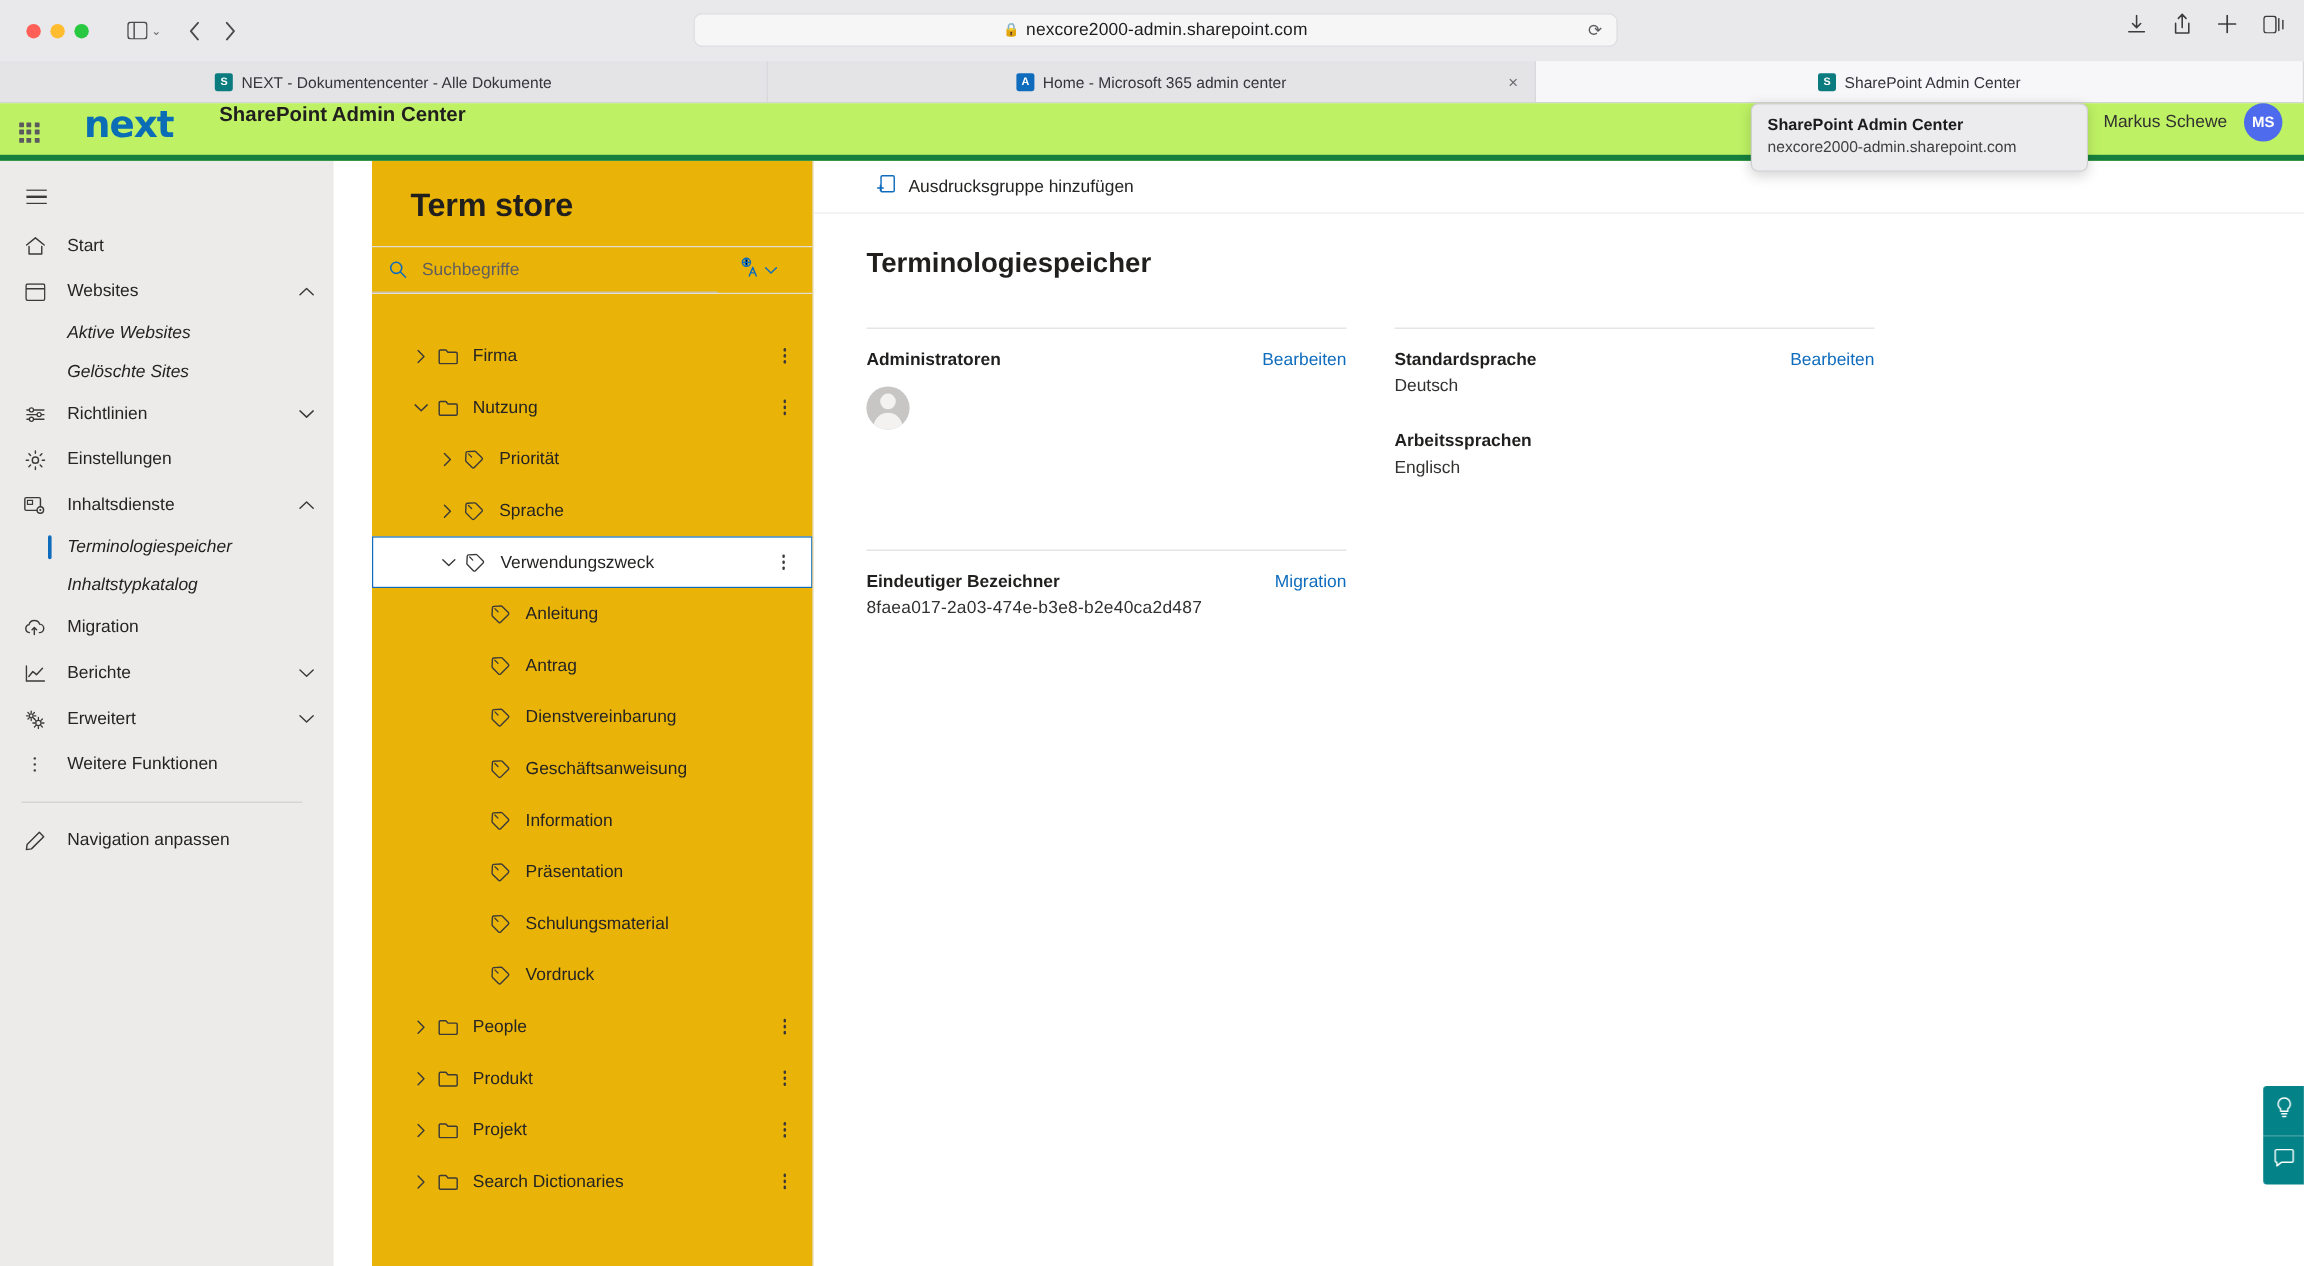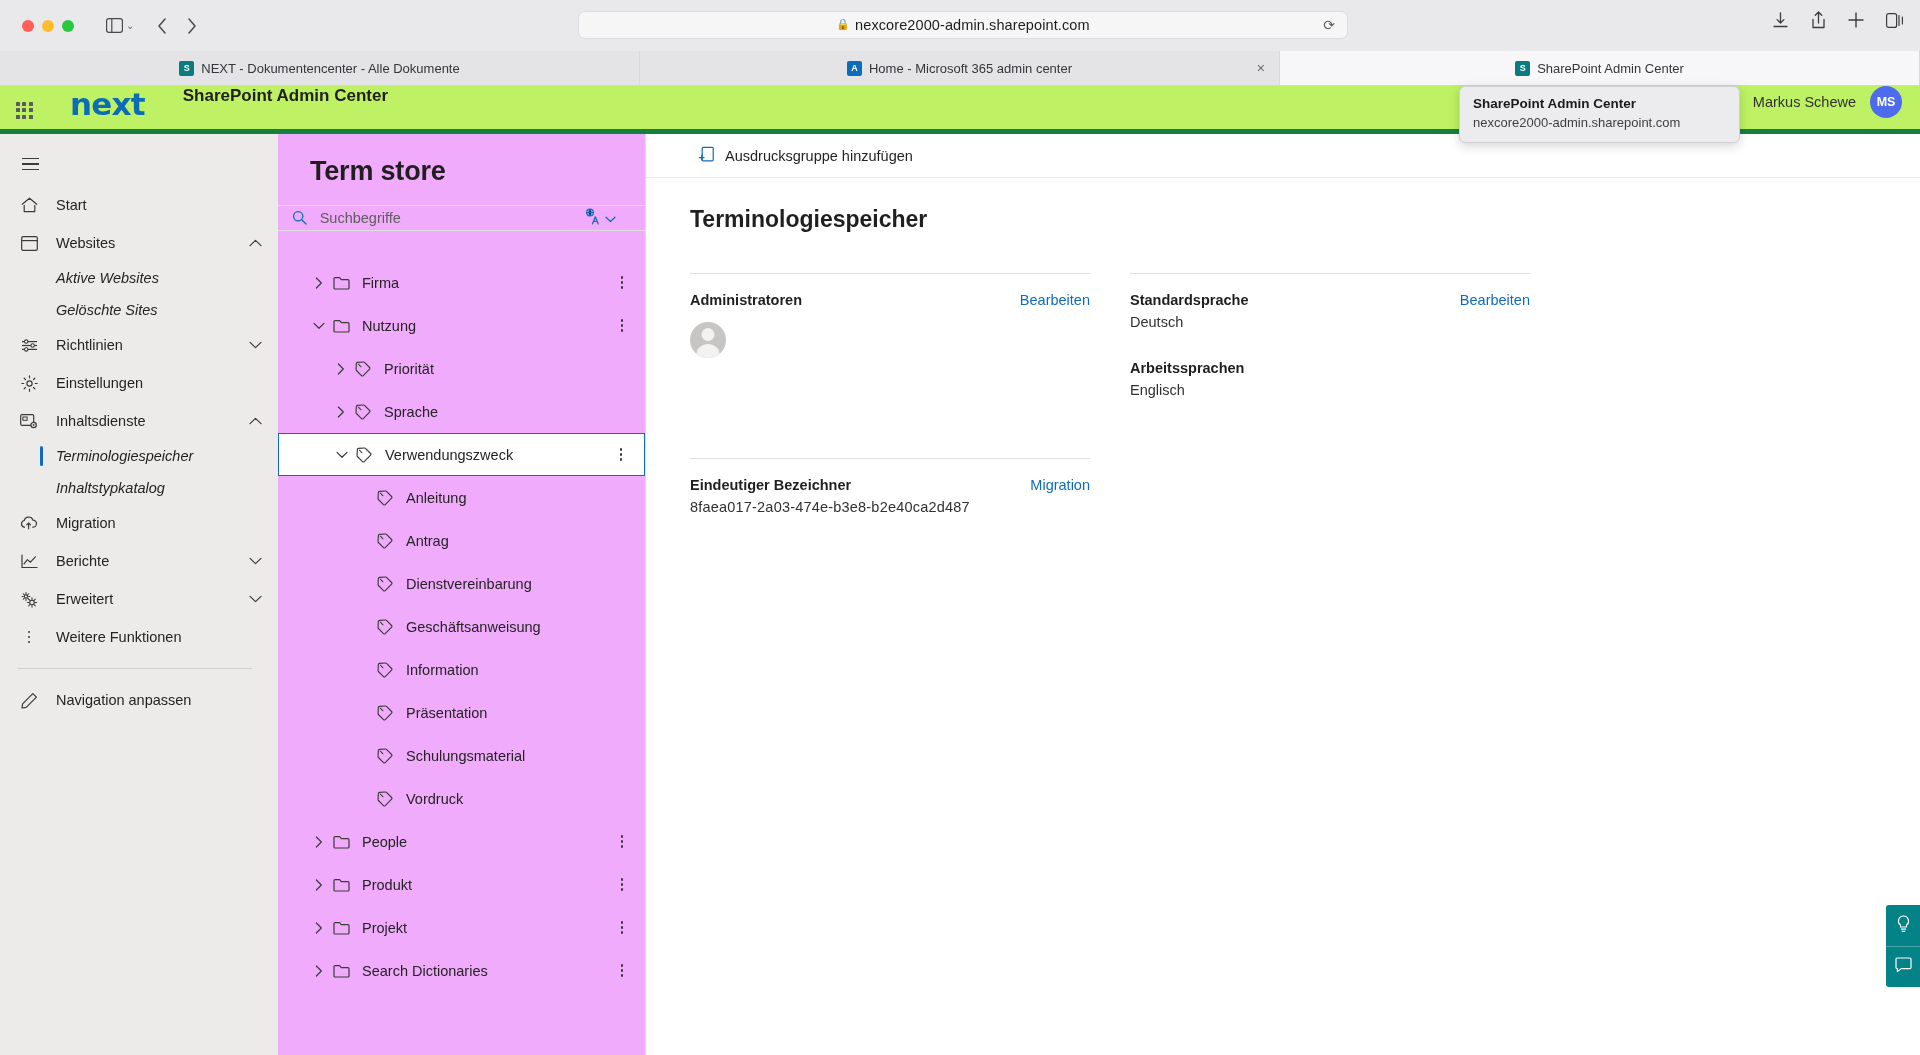--- a/index.html
+++ b/index.html
@@ -223,36 +223,37 @@
     border-radius: 2px;
   }
   .nav-divider {
     height: 1px; background: #d2d0ce;
     margin: 12px 26px 12px 18px;
   }
 
   
   .ts-pane {
     width: 368px; flex: 0 0 368px;
-    background: #f0abfc;
+    background: #eab308;
     border-right: 1px solid #e1dfdd;
     display: flex; flex-direction: column;
     overflow: hidden;
+    margin-left: 32px;
   }
   .ts-title-row {
     padding: 22px 0 18px 32px;
   }
   .ts-title { font-size: 27px; font-weight: bold; color: #201f1e; letter-spacing: -0.2px; }
 
   .search-row {
     display: flex;
     align-items: center;
     border-top: 1px solid #e1dfdd;
     border-bottom: 1px solid #e1dfdd;
-    height: 26px;
+    height: 40px;
     padding-left: 0;
   }
   .search-box {
     flex: 1 1 auto;
     display: flex; align-items: center;
     height: 100%;
     border-bottom: 1px solid #c8c6c4;
     margin-left: 0;
     padding-left: 12px;
     max-width: 288px;

